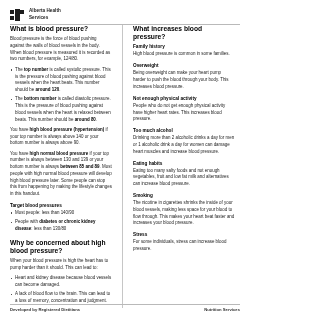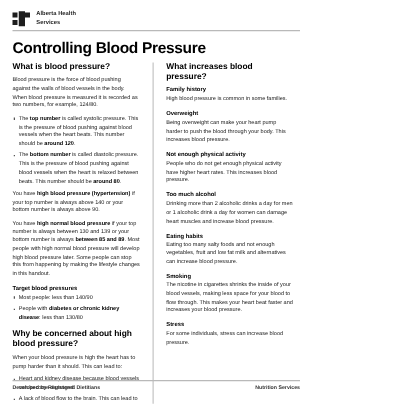--- a/index.html
+++ b/index.html
@@ -82,21 +82,20 @@
         <i class="lm3"></i>
         <i class="lm4"></i>
     </span>
     <span class="logo-text">
       <span>Alberta Health</span><br>
       <span>Services</span>
     </span>
   </div>
   <div class="rule"></div>
 
-  <div class="doc-title">Controlling Blood Pressure</div>
 
   <div class="columns">
 
     <div class="col col-left">
 
       <h2 class="sect">What is blood pressure?</h2>
 
       <p class="body">Blood pressure is the force of blood pushing against the walls of blood vessels in the body. When blood pressure is measured it is recorded as two numbers, for example, 124/80.</p>
 
       <ul class="bullets">

